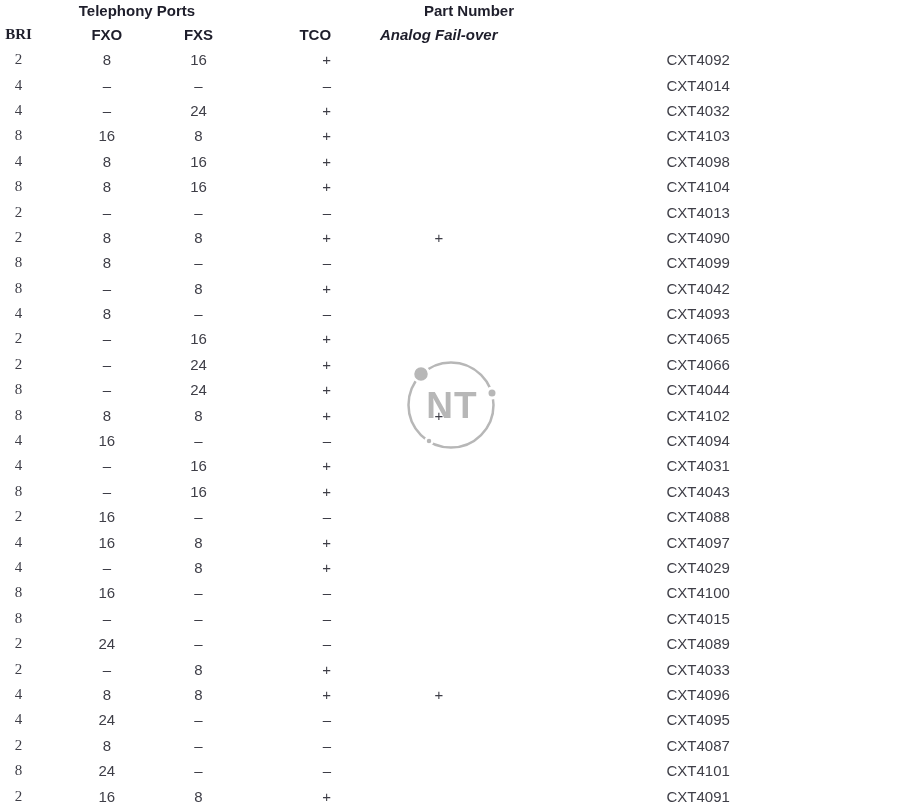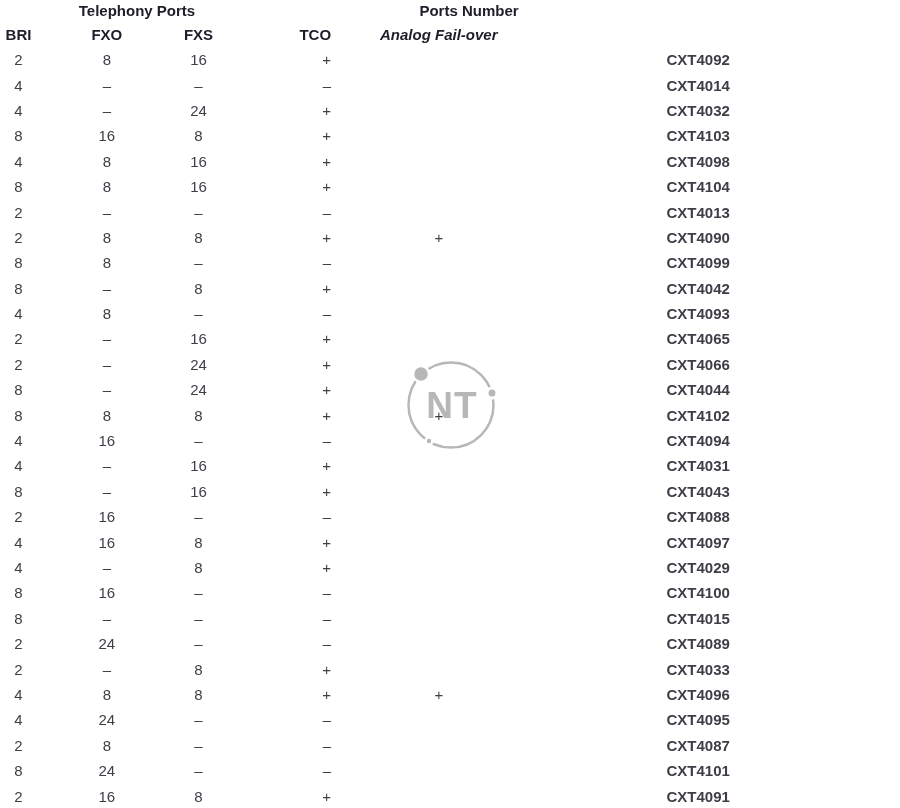--- a/index.html
+++ b/index.html
@@ -23,26 +23,26 @@
   }
   .group-row { height: 21px; }
   .col-row   { height: 26px; }
   .body-row  { height: 25.4px; }
   .cell {
     text-align: center;
     box-sizing: border-box;
     white-space: nowrap;
   }
   
-  .c-bri  { width: 46px; }
+  .c-bri  { width: 46px; font-family: Liberation Serif, serif; }
   .c-fxo  { width: 174px; }
   .c-fxs  { width: 54px; }
   .c-tco  { width: 138px; text-align: right; }
   .c-ext  { width: 374px; padding-right: 106px; font-style: italic; }
-  .c-part { width: 114px; font-weight: bold; }
+  .c-part { width: 114px; }
   
   .c-group-tel  { width: 274px; }           
   .c-group-ext  { width: 374px; padding-right: 188px; } 
   .hdr {
     font-weight: bold;
     color: #1e1e2b;
   }
   
   .watermark {
     position: absolute;
@@ -61,21 +61,21 @@
   }
 </style>
 </head>
 <body>
 
 <div class="page">
 
   <div class="row group-row">
     <div class="cell hdr c-group-tel">Telephony Ports</div>
     <div class="cell c-tco"></div>
-    <div class="cell hdr c-part">Ports Number</div>
+    <div class="cell hdr c-part">Part Number</div>
   </div>
 
   <div class="row col-row">
     <div class="cell hdr c-bri">BRI</div>
     <div class="cell hdr c-fxo">FXO</div>
     <div class="cell hdr c-fxs">FXS</div>
     <div class="cell hdr c-tco">TCO</div>
     <div class="cell hdr c-ext">Analog Fail-over</div>
     <div class="cell c-part"></div>
   </div>

